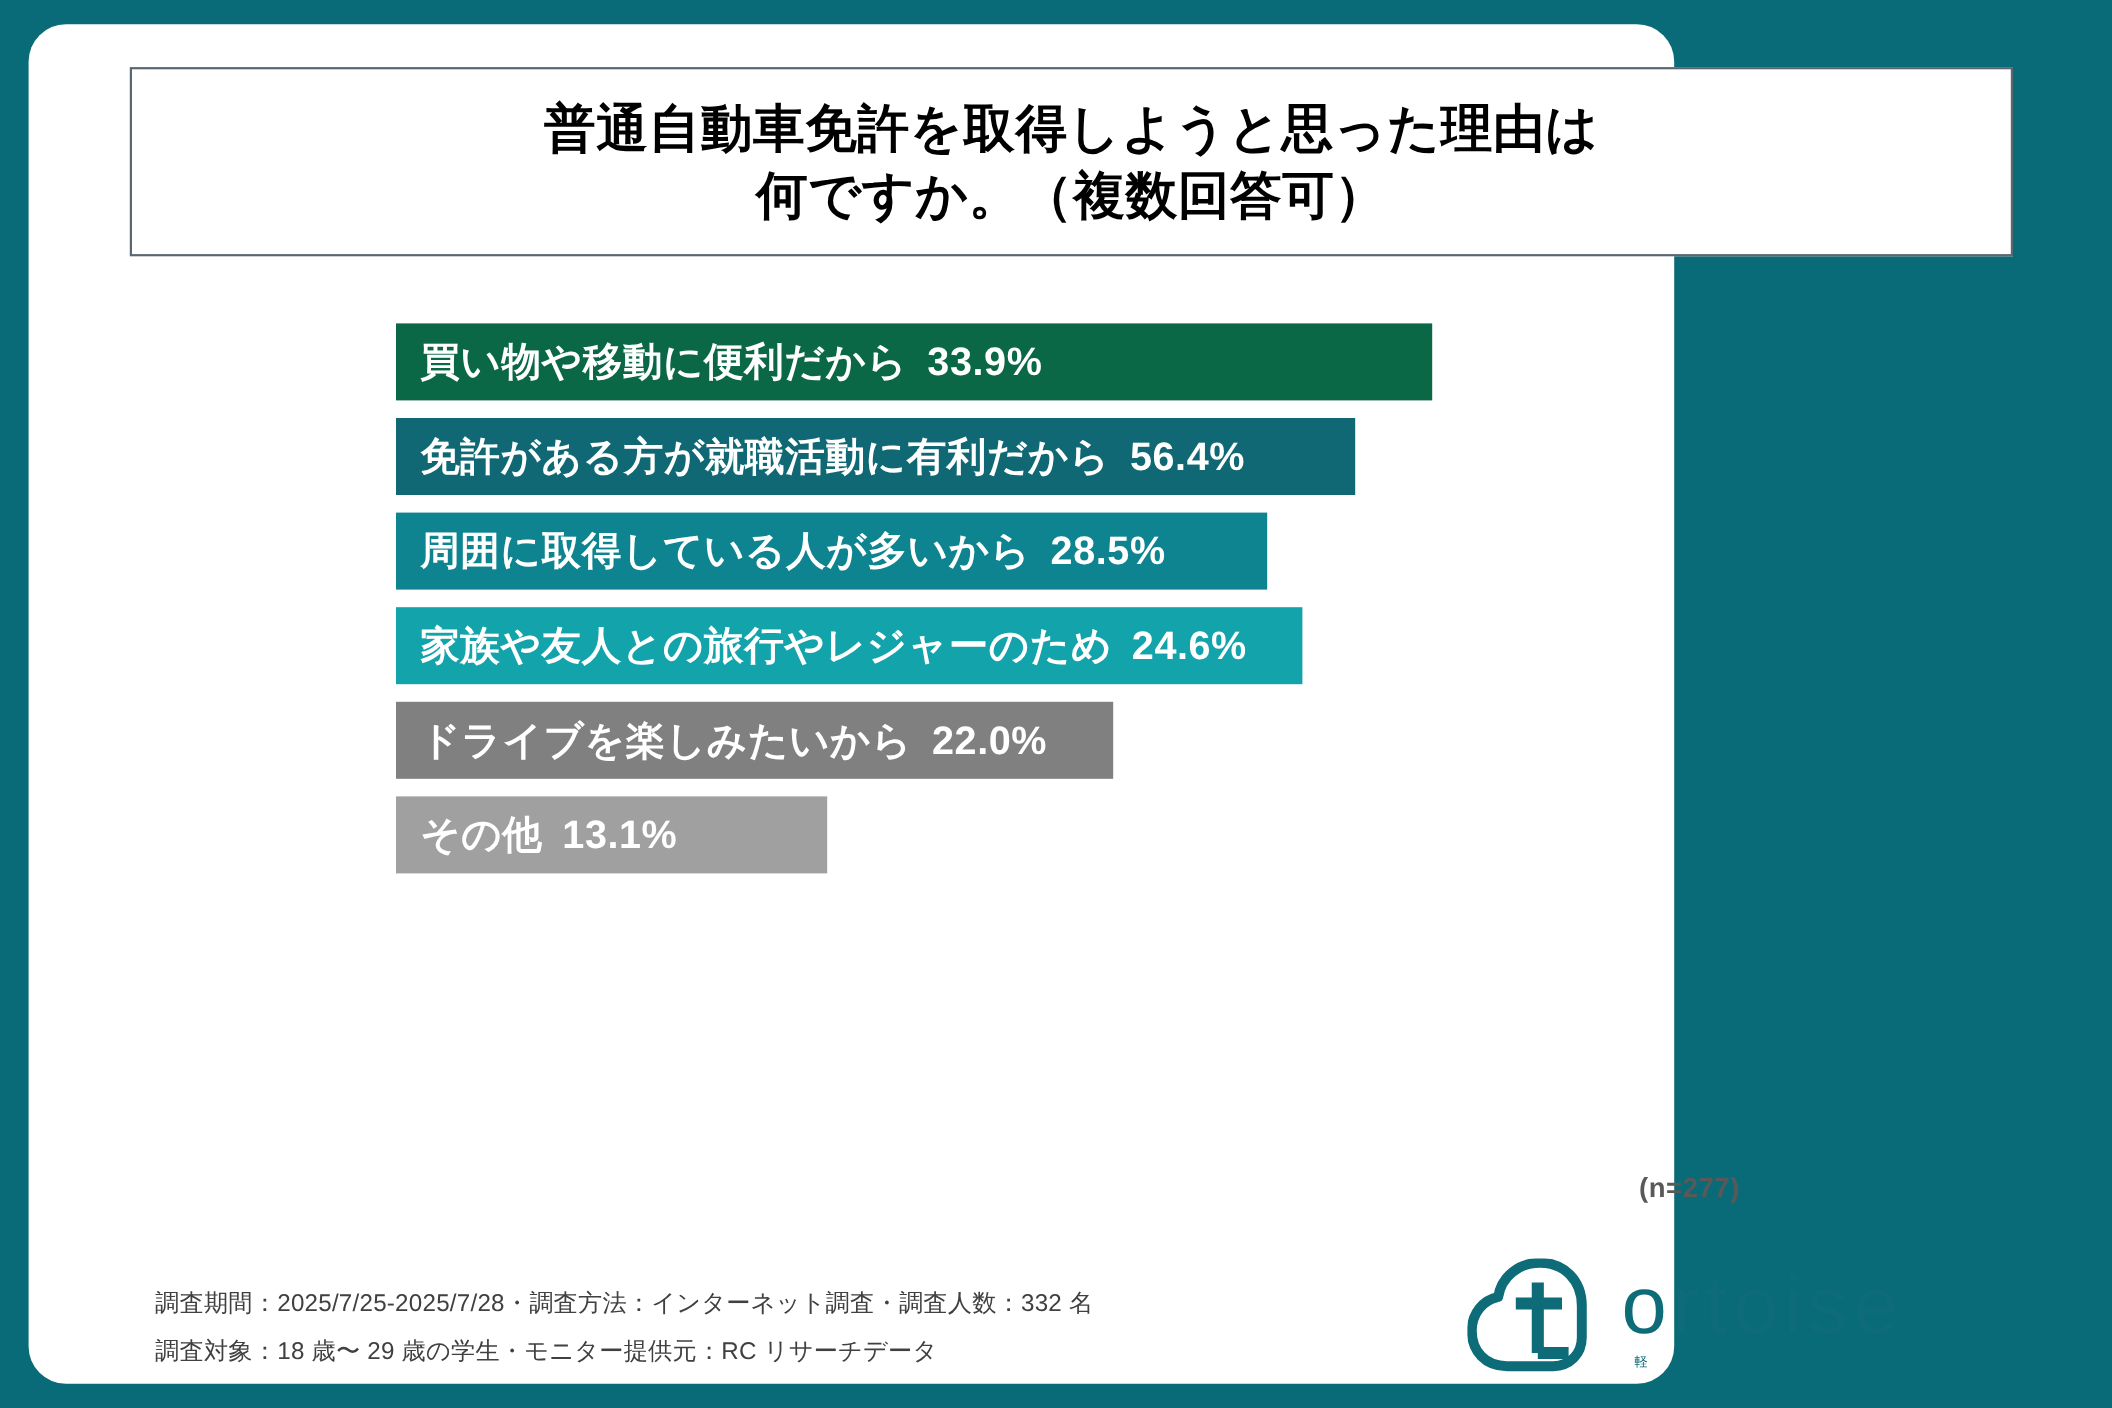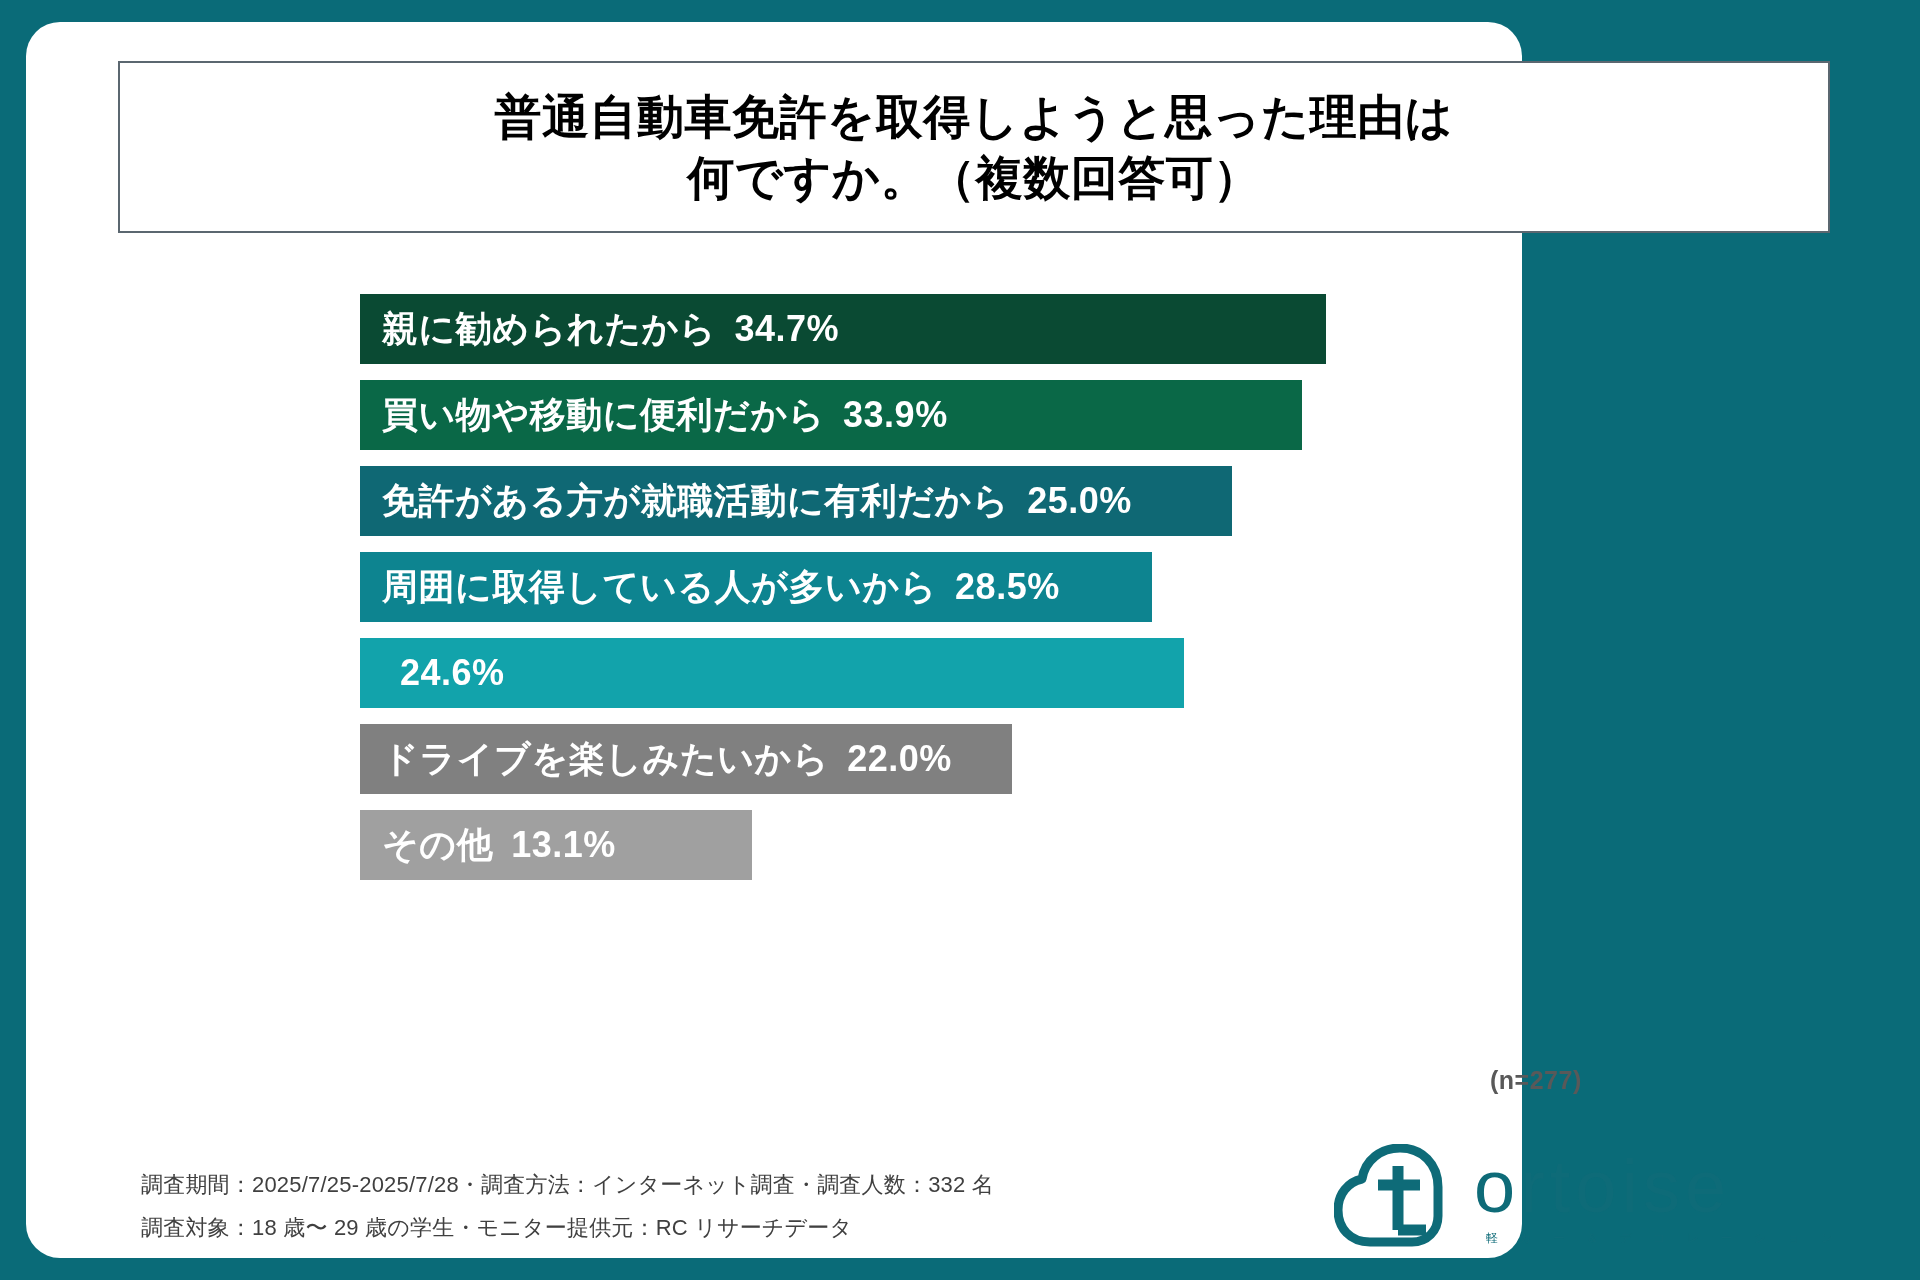--- a/index.html
+++ b/index.html
@@ -131,50 +131,44 @@
 
 <div class="frame">
 
   <div class="title-box">
     <div class="title-text">普通自動車免許を取得しようと思った理由は
 何ですか。（複数回答可）</div>
   </div>
 
   <div class="chart" id="chart">
       <div class="bar-row">
-        <div class="bar" style="width: 966px; background: rgb(10, 74, 51);"></div>
-        <div class="bar-label">
-          <span>親に勧められたから</span>
-          <span class="pct">34.7%</span>
-        </div>
-      </div>
-      <div class="bar-row">
         <div class="bar" style="width: 942px; background: rgb(10, 104, 71);"></div>
         <div class="bar-label">
           <span>買い物や移動に便利だから</span>
           <span class="pct">33.9%</span>
         </div>
       </div>
       <div class="bar-row">
         <div class="bar" style="width: 872px; background: rgb(15, 104, 116);"></div>
         <div class="bar-label">
           <span>免許がある方が就職活動に有利だから</span>
-          <span class="pct">25.0%</span>
+          <span class="pct">56.4%</span>
         </div>
       </div>
       <div class="bar-row">
         <div class="bar" style="width: 792px; background: rgb(13, 132, 144);"></div>
         <div class="bar-label">
           <span>周囲に取得している人が多いから</span>
           <span class="pct">28.5%</span>
         </div>
       </div>
       <div class="bar-row">
         <div class="bar" style="width: 824px; background: rgb(18, 163, 171);"></div>
         <div class="bar-label">
+          <span>家族や友人との旅行やレジャーのため</span>
           <span class="pct">24.6%</span>
         </div>
       </div>
       <div class="bar-row">
         <div class="bar" style="width: 652px; background: rgb(128, 128, 128);"></div>
         <div class="bar-label">
           <span>ドライブを楽しみたいから</span>
           <span class="pct">22.0%</span>
         </div>
       </div>

